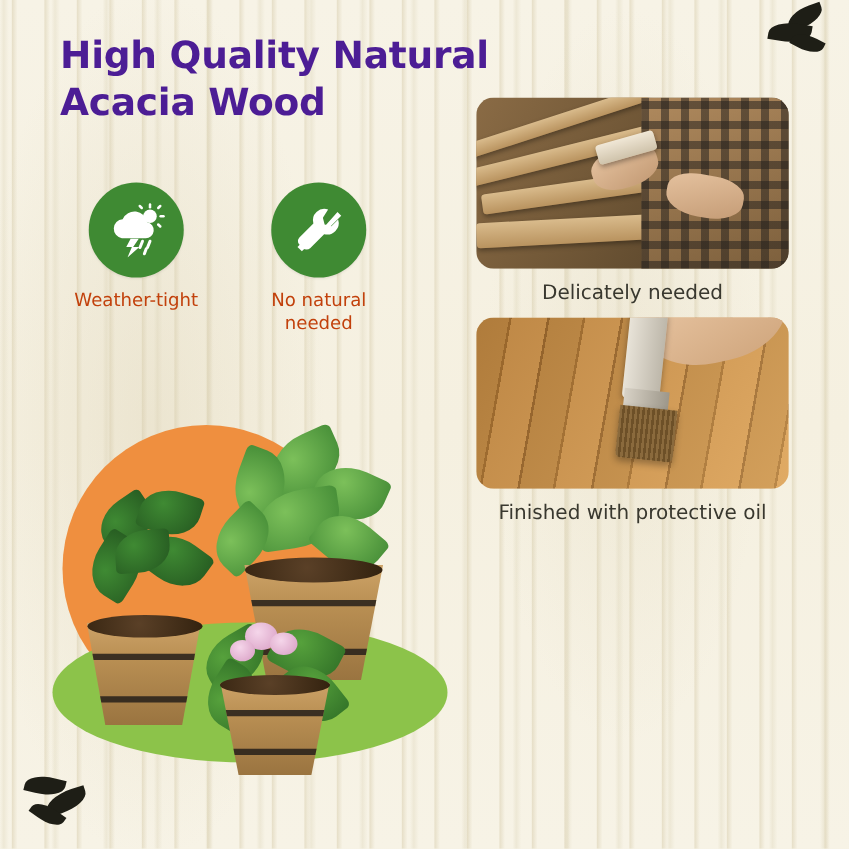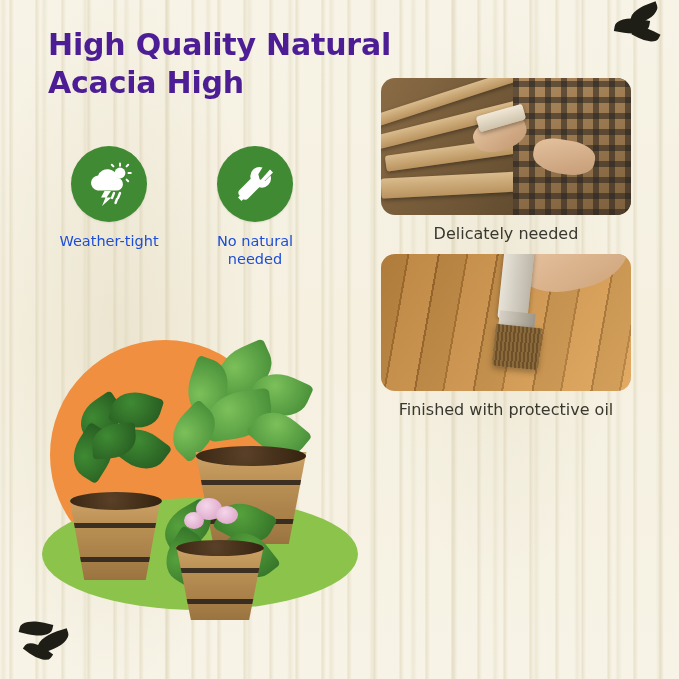--- a/index.html
+++ b/index.html
@@ -52,21 +52,21 @@
   }
   .feature{width:122px;text-align:center;}
   .badge{
     width:76px;height:76px;border-radius:50%;
     background:#3f8a33;
     margin:0 auto 10px auto;
     display:flex;align-items:center;justify-content:center;
     box-shadow:0 1px 2px rgba(0,0,0,.08);
   }
   .feature-label{
-    font-size:14.5px;color:#1d4ed8;line-height:1.25;
+    font-size:14.5px;color:#c2410c;line-height:1.25;
   }
 
   
   .cards{
     position:absolute;left:381px;top:78px;width:250px;
   }
   .card{margin-bottom:10px;}
   .thumb{
     width:250px;height:137px;border-radius:14px;overflow:hidden;
     position:relative;display:block;
@@ -200,21 +200,21 @@
   }
 </style>
 </head>
 <body>
 
 <div class="bg-texture"></div>
 <div class="bg-texture2"></div>
 
 <div class="headline">
   <div>High Quality Natural</div>
-  <div>Acacia High</div>
+  <div>Acacia Wood</div>
 </div>
 
 <div class="features">
 
   <div class="feature">
     <div class="badge">
       <svg width="48" height="44" viewBox="0 0 48 44">
 
         <circle cx="35" cy="11" r="5.4" fill="#ffffff"></circle>
         <g stroke="#ffffff" stroke-width="2" stroke-linecap="round">

